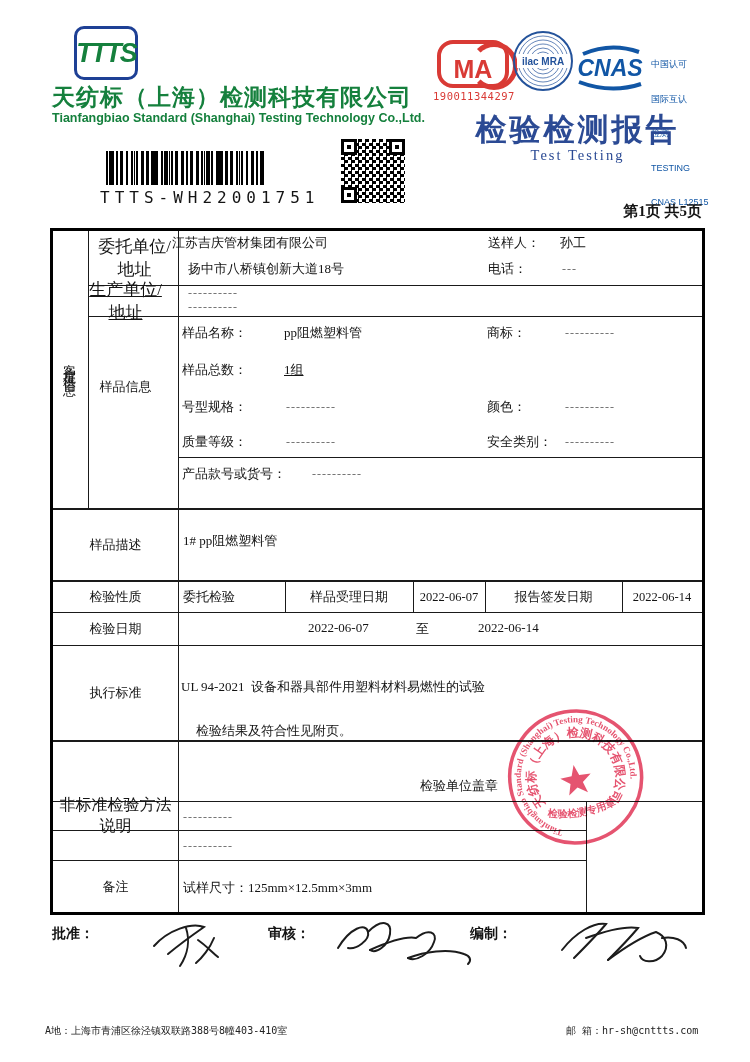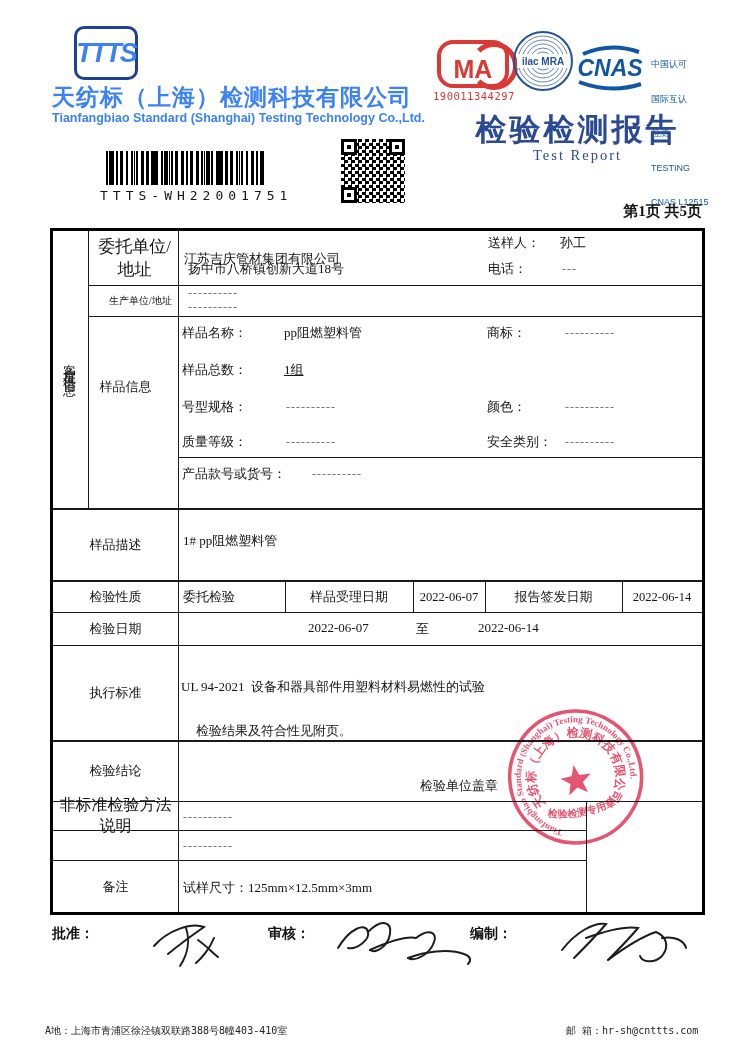--- a/index.html
+++ b/index.html
@@ -1,20 +1,20 @@
 <!DOCTYPE html>
 <html><head>
 <meta charset="utf-8">
 <title>检验检测报告</title>
 <style>
   html,body{margin:0;padding:0;background:#fff;}
   .page{position:relative;width:750px;height:1062px;background:#fff;overflow:hidden;
         font-family:"Liberation Serif","DejaVu Serif",serif;color:#141414;}
   .abs{position:absolute;white-space:pre;}
-  .blue{color:#3b82f6;}
+  .blue{color:#15803d;}
   .ctr{display:flex;align-items:center;justify-content:center;text-align:center;}
   .hl{position:absolute;background:#1a1a1a;height:1px;}
   .vl{position:absolute;background:#1a1a1a;width:1px;}
   .dash{color:#6e6e6e;letter-spacing:1px;font-size:12px;}
   .lbl{font-size:13px;}
   .cell{position:absolute;box-sizing:border-box;}
   .barcode{background-image:
       repeating-linear-gradient(90deg,#000 0 2px,rgba(0,0,0,0) 2px 5px),
       repeating-linear-gradient(90deg,#000 0 1px,rgba(0,0,0,0) 1px 7px),
       repeating-linear-gradient(90deg,rgba(0,0,0,0) 0 3px,#000 3px 5px,rgba(0,0,0,0) 5px 11px);}
@@ -66,24 +66,24 @@
 
   <div class="abs" style="left:651px;top:36px;font-size:9px;line-height:11.5px;color:#1156a5;font-family:'Liberation Sans',sans-serif;">
     <div>中国认可</div>
     <div>国际互认</div>
     <div>检测</div>
     <div>TESTING</div>
     <div>CNAS L12515</div>
   </div>
 
   <div class="abs" style="left:455px;top:109px;width:245px;text-align:center;font-size:31px;font-weight:bold;color:#2b4a94;letter-spacing:3px;">检验检测报告</div>
-  <div class="abs" style="left:455px;top:147px;width:245px;text-align:center;font-size:14.5px;color:#2b4a94;letter-spacing:2px;">Test Report</div>
+  <div class="abs" style="left:455px;top:147px;width:245px;text-align:center;font-size:14.5px;color:#2b4a94;letter-spacing:2px;">Test Testing</div>
 
   <div class="abs barcode" style="left:106px;top:151px;width:158px;height:34px;"></div>
-  <div class="abs" style="left:100px;top:188px;font-family:'DejaVu Sans Mono',monospace;font-size:13px;letter-spacing:5px;">TTTS-WH22001751</div>
+  <div class="abs" style="left:100px;top:188px;font-family:'DejaVu Sans Mono',monospace;font-size:16px;letter-spacing:5px;">TTTS-WH22001751</div>
 
   <div class="abs qr" style="left:341px;top:139px;width:64px;height:64px;">
     <span class="finder" style="left:0;top:0;"></span>
     <span class="finder" style="right:0;top:0;"></span>
     <span class="finder" style="left:0;bottom:0;"></span>
   </div>
 
   <div class="abs" style="left:560px;top:202px;width:142px;text-align:right;font-size:15px;font-weight:bold;">第1页 共5页</div>
 
   <div class="cell" style="left:50px;top:228px;width:655px;height:687px;border:3px solid #000;"></div>
@@ -106,28 +106,28 @@
   <div class="hl" style="left:53px;top:740px;width:649px;height:2px;"></div>
   <div class="hl" style="left:53px;top:801px;width:649px;"></div>
   <div class="hl" style="left:53px;top:830px;width:533px;"></div>
   <div class="hl" style="left:53px;top:860px;width:533px;"></div>
 
   <div class="cell ctr" style="left:50px;top:290px;width:38px;height:150px;">
     <span style="writing-mode:vertical-rl;font-size:13px;letter-spacing:4px;">客户提供信息</span>
   </div>
 
   <div class="cell ctr lbl" style="left:91px;top:231px;width:87px;height:54px;font-size:17px;">委托单位/地址</div>
-  <div class="abs lbl" style="left:184px;top:234px;margin-top:16px;">江苏吉庆管材集团有限公司</div>
+  <div class="abs lbl" style="left:172px;top:234px;">江苏吉庆管材集团有限公司</div>
   <div class="abs lbl" style="left:188px;top:260px;">扬中市八桥镇创新大道18号</div>
   <div class="abs lbl" style="left:488px;top:234px;">送样人：</div>
   <div class="abs lbl" style="left:560px;top:234px;">孙工</div>
   <div class="abs lbl" style="left:488px;top:260px;">电话：</div>
   <div class="abs dash" style="left:562px;top:262px;">---</div>
 
-  <div class="cell ctr" style="left:97px;top:285px;width:87px;height:31px;font-size:10px;">生产单位/地址</div>
+  <div class="cell ctr" style="left:82px;top:285px;width:87px;height:31px;font-size:17px;text-decoration:underline;">生产单位/地址</div>
   <div class="abs dash" style="left:188px;top:286px;">----------</div>
   <div class="abs dash" style="left:188px;top:300px;">----------</div>
 
   <div class="cell ctr lbl" style="left:82px;top:316px;width:87px;height:141px;">样品信息</div>
   <div class="abs lbl" style="left:182px;top:324px;">样品名称：</div>
   <div class="abs lbl" style="left:284px;top:324px;">pp阻燃塑料管</div>
   <div class="abs lbl" style="left:487px;top:324px;">商标：</div>
   <div class="abs dash" style="left:565px;top:326px;">----------</div>
   <div class="abs lbl" style="left:182px;top:361px;">样品总数：</div>
   <div class="abs lbl" style="left:284px;top:361px;text-decoration:underline;">1组</div>
@@ -153,21 +153,20 @@
   <div class="cell ctr" style="left:622px;top:582px;width:80px;height:30px;font-size:12.5px;">2022-06-14</div>
 
   <div class="cell ctr lbl" style="left:53px;top:613px;width:125px;height:31px;">检验日期</div>
   <div class="abs lbl" style="left:308px;top:620px;">2022-06-07</div>
   <div class="abs lbl" style="left:416px;top:620px;">至</div>
   <div class="abs lbl" style="left:478px;top:620px;">2022-06-14</div>
 
   <div class="cell ctr lbl" style="left:53px;top:646px;width:125px;height:93px;">执行标准</div>
   <div class="abs lbl" style="left:181px;top:678px;">UL 94-2021  设备和器具部件用塑料材料易燃性的试验</div>
 
-  <div class="cell ctr lbl" style="left:53px;top:742px;width:125px;height:58px;">检验结论</div>
   <div class="abs lbl" style="left:196px;top:722px;">检验结果及符合性见附页。</div>
   <div class="abs lbl" style="left:420px;top:777px;">检验单位盖章</div>
 
   <div class="cell ctr" style="left:53px;top:802px;width:125px;height:28px;font-size:16px;">非标准检验方法说明</div>
   <div class="abs dash" style="left:183px;top:810px;">----------</div>
 
   <div class="abs dash" style="left:183px;top:839px;">----------</div>
 
   <div class="cell ctr lbl" style="left:53px;top:861px;width:125px;height:51px;">备注</div>
   <div class="abs lbl" style="left:183px;top:879px;">试样尺寸：125mm×12.5mm×3mm</div>

